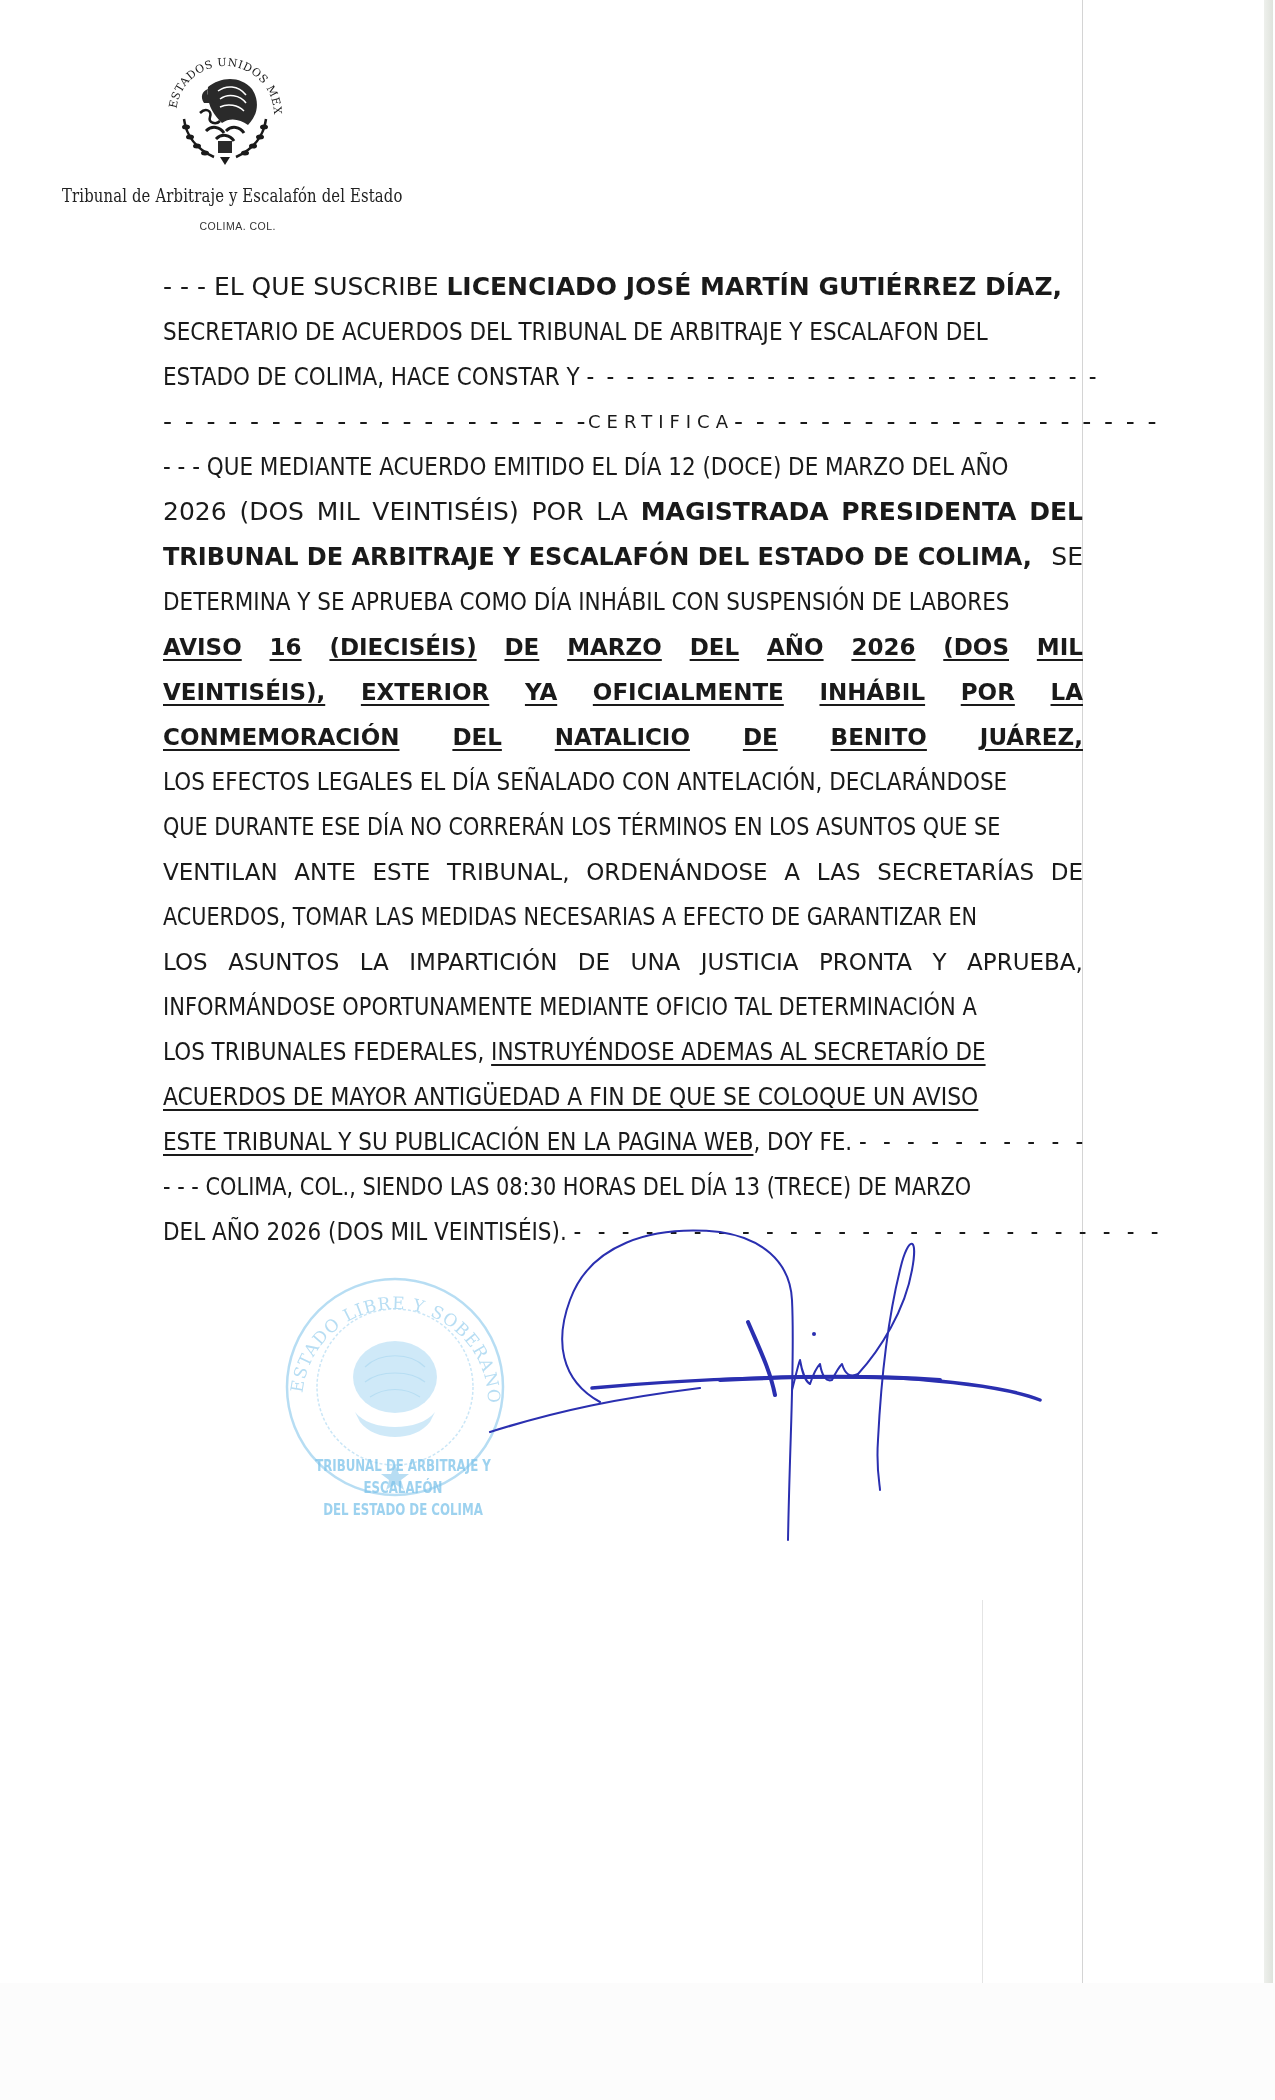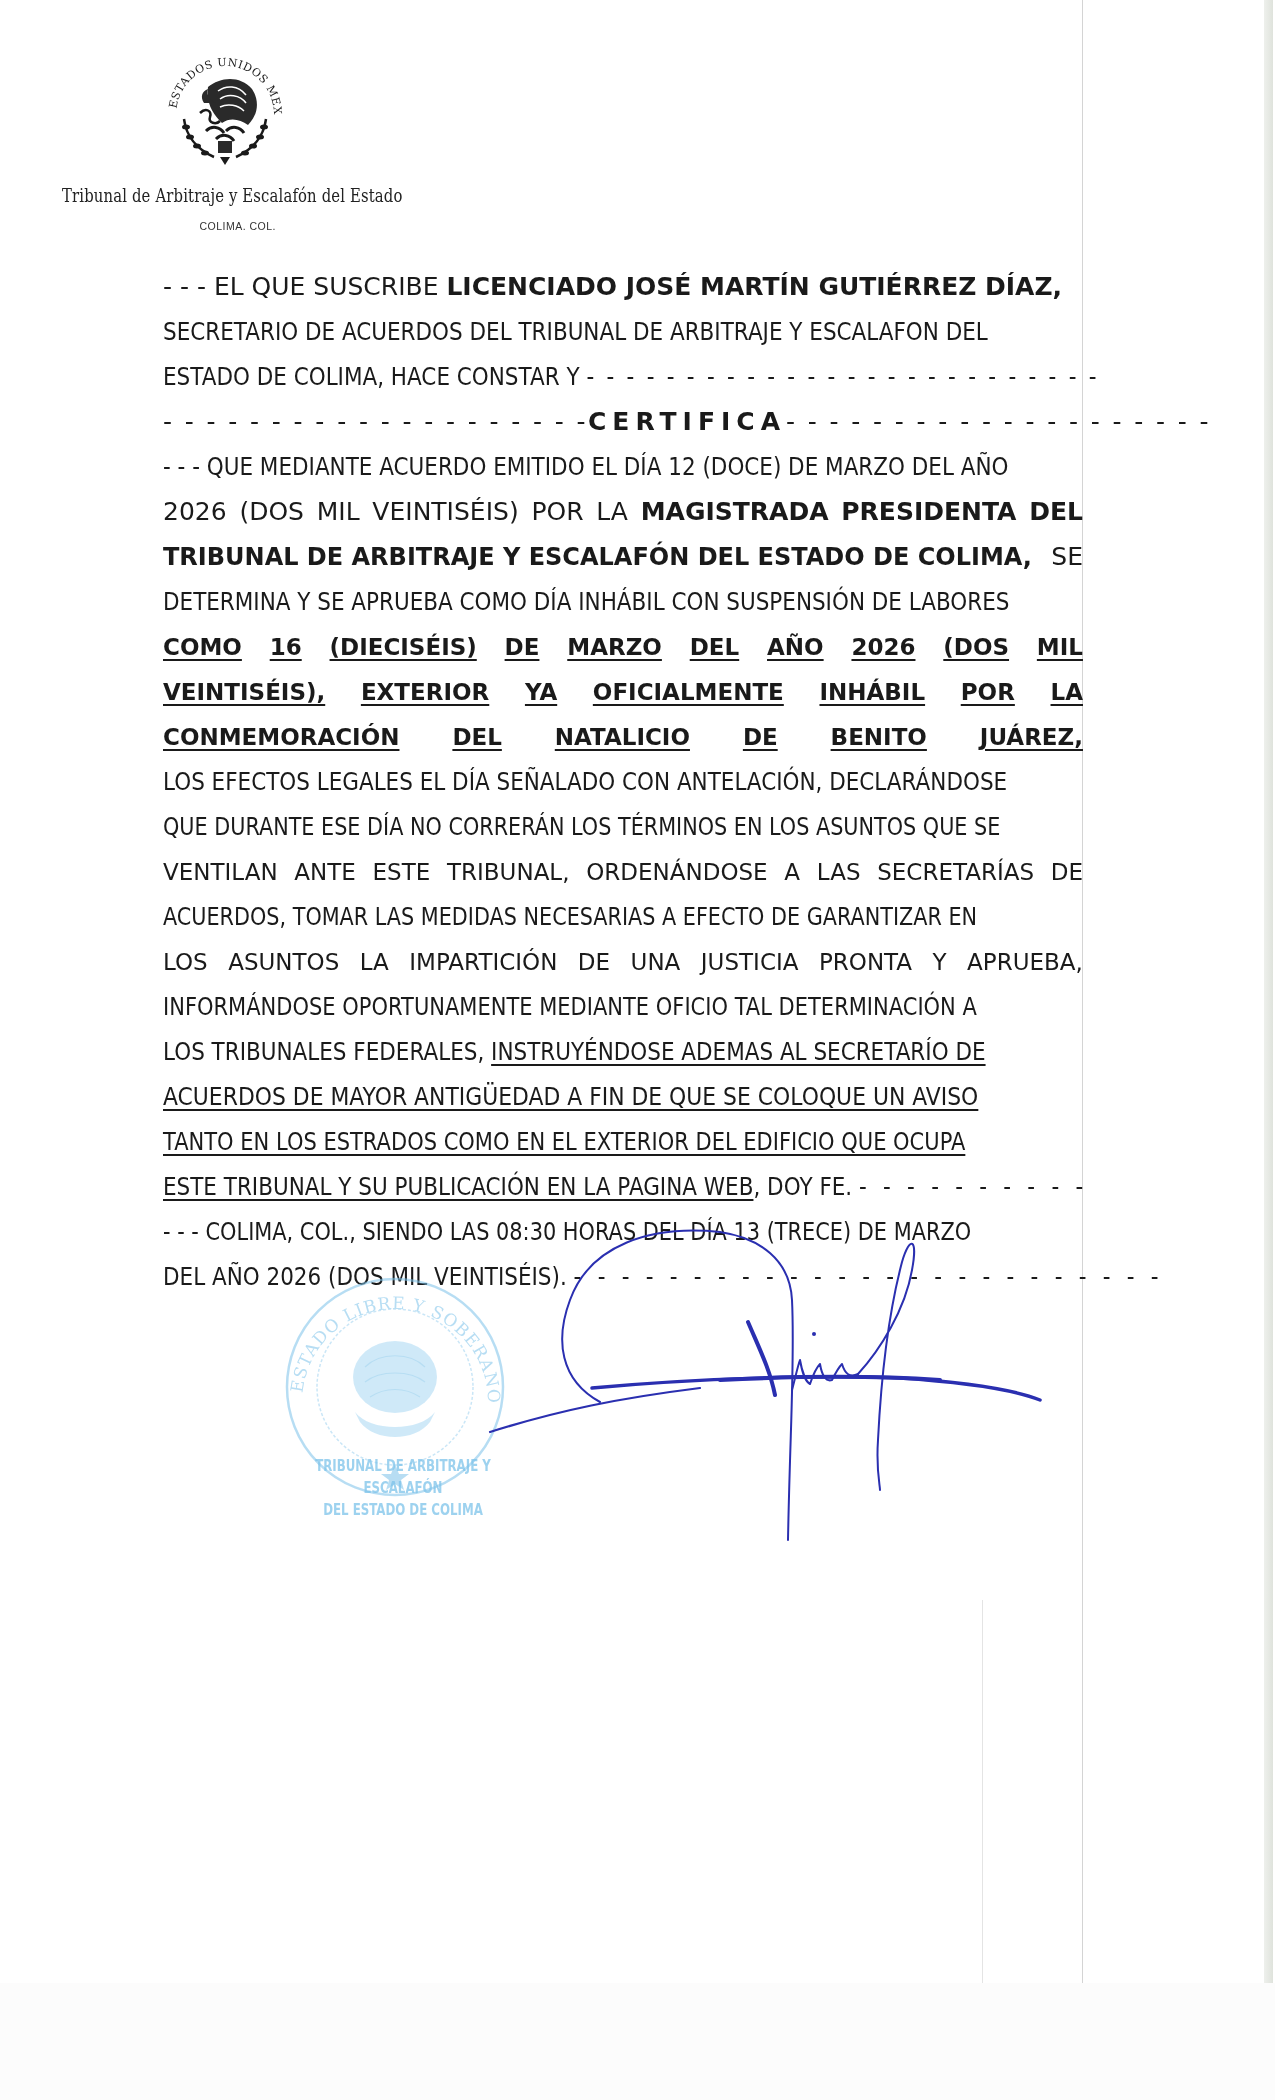--- a/index.html
+++ b/index.html
@@ -37,21 +37,21 @@
       height: 45px; line-height: 38px; font-size: 25px;
       white-space: nowrap; position: relative;
       font-family: "DejaVu Sans", sans-serif;
       transform-origin: left top;
     }
     .line.j { display: flex; justify-content: space-between; }
     .line .w { display: inline-block; }
     .b { font-weight: bold; }
     .u { text-decoration: underline; text-decoration-thickness: 2px; text-underline-offset: 4px; }
     .dashes { letter-spacing: 3.2px; }
-    .cert { font-weight: bold; letter-spacing: 6px; font-size: 25px; }
+    .cert { font-weight: normal; letter-spacing: 6px; font-size: 18px; }
     .cond { display: inline-block; transform: scaleX(0.86); transform-origin: left center; }
 
     
     .stamp { position: absolute; left: 280px; top: 1272px; width: 230px; height: 230px; }
     .stamp-text {
       position: absolute; left: 248px; top: 1455px; width: 310px; text-align: center;
       font-family: "DejaVu Sans Condensed", "DejaVu Sans", sans-serif; font-weight: bold;
       color: #7dc3ea; opacity: 0.75; font-size: 16px; line-height: 22px;
       transform: scaleX(0.82); transform-origin: center top;
     }
@@ -123,21 +123,21 @@
       <span class="w b">MAGISTRADA</span>
       <span class="w b">PRESIDENTA</span>
       <span class="w b">DEL</span>
     </div>
     <div class="line j">
       <span class="b" style="font-size:24px">TRIBUNAL DE ARBITRAJE Y ESCALAFÓN DEL ESTADO DE COLIMA,</span>
       <span>SE</span>
     </div>
     <div class="line"><span class="cond">DETERMINA Y SE APRUEBA COMO DÍA INHÁBIL CON SUSPENSIÓN DE LABORES</span></div>
     <div class="line j b u" style="font-size:23px">
-      <span class="w">COMO</span>
+      <span class="w">AVISO</span>
       <span class="w">16</span>
       <span class="w">(DIECISÉIS)</span>
       <span class="w">DE</span>
       <span class="w">MARZO</span>
       <span class="w">DEL</span>
       <span class="w">AÑO</span>
       <span class="w">2026</span>
       <span class="w">(DOS</span>
       <span class="w">MIL</span>
     </div>
@@ -180,21 +180,20 @@
       <span class="w">DE</span>
       <span class="w">UNA</span>
       <span class="w">JUSTICIA</span>
       <span class="w">PRONTA</span>
       <span class="w">Y</span>
       <span class="w">APRUEBA,</span>
     </div>
     <div class="line"><span class="cond" style="transform:scaleX(0.84)">INFORMÁNDOSE OPORTUNAMENTE MEDIANTE OFICIO TAL DETERMINACIÓN A</span></div>
     <div class="line"><span class="cond"><span>LOS TRIBUNALES FEDERALES,</span> <span class="u">INSTRUYÉNDOSE ADEMAS AL SECRETARÍO DE</span></span></div>
     <div class="line"><span class="cond u" style="transform:scaleX(0.875)">ACUERDOS DE MAYOR ANTIGÜEDAD A FIN DE QUE SE COLOQUE UN AVISO</span></div>
-    <div class="line"><span class="cond u" style="transform:scaleX(0.84)">TANTO EN LOS ESTRADOS COMO EN EL EXTERIOR DEL EDIFICIO QUE OCUPA</span></div>
     <div class="line"><span class="cond"><span class="u">ESTE TRIBUNAL Y SU PUBLICACIÓN EN LA PAGINA WEB</span><span>, DOY FE.</span> <span class="dashes" style="letter-spacing:5.5px">- - - - - - - - - -</span></span></div>
 
     <div class="line"><span class="cond" style="transform:scaleX(0.835)">- - - COLIMA, COL., SIENDO LAS 08:30 HORAS DEL DÍA 13 (TRECE) DE MARZO</span></div>
     <div class="line"><span class="cond"><span>DEL AÑO 2026 (DOS MIL VEINTISÉIS).</span> <span class="dashes" style="letter-spacing:5.5px">- - - - - - - - - - - - - - - - - - - - - - - - -</span></span></div>
   </div>
 
   <svg class="stamp" viewBox="0 0 230 230" style="opacity:0.55">
     <defs>
       <path id="stampArc" d="M 22 130 A 93 93 0 1 1 208 130"></path>
     </defs>

